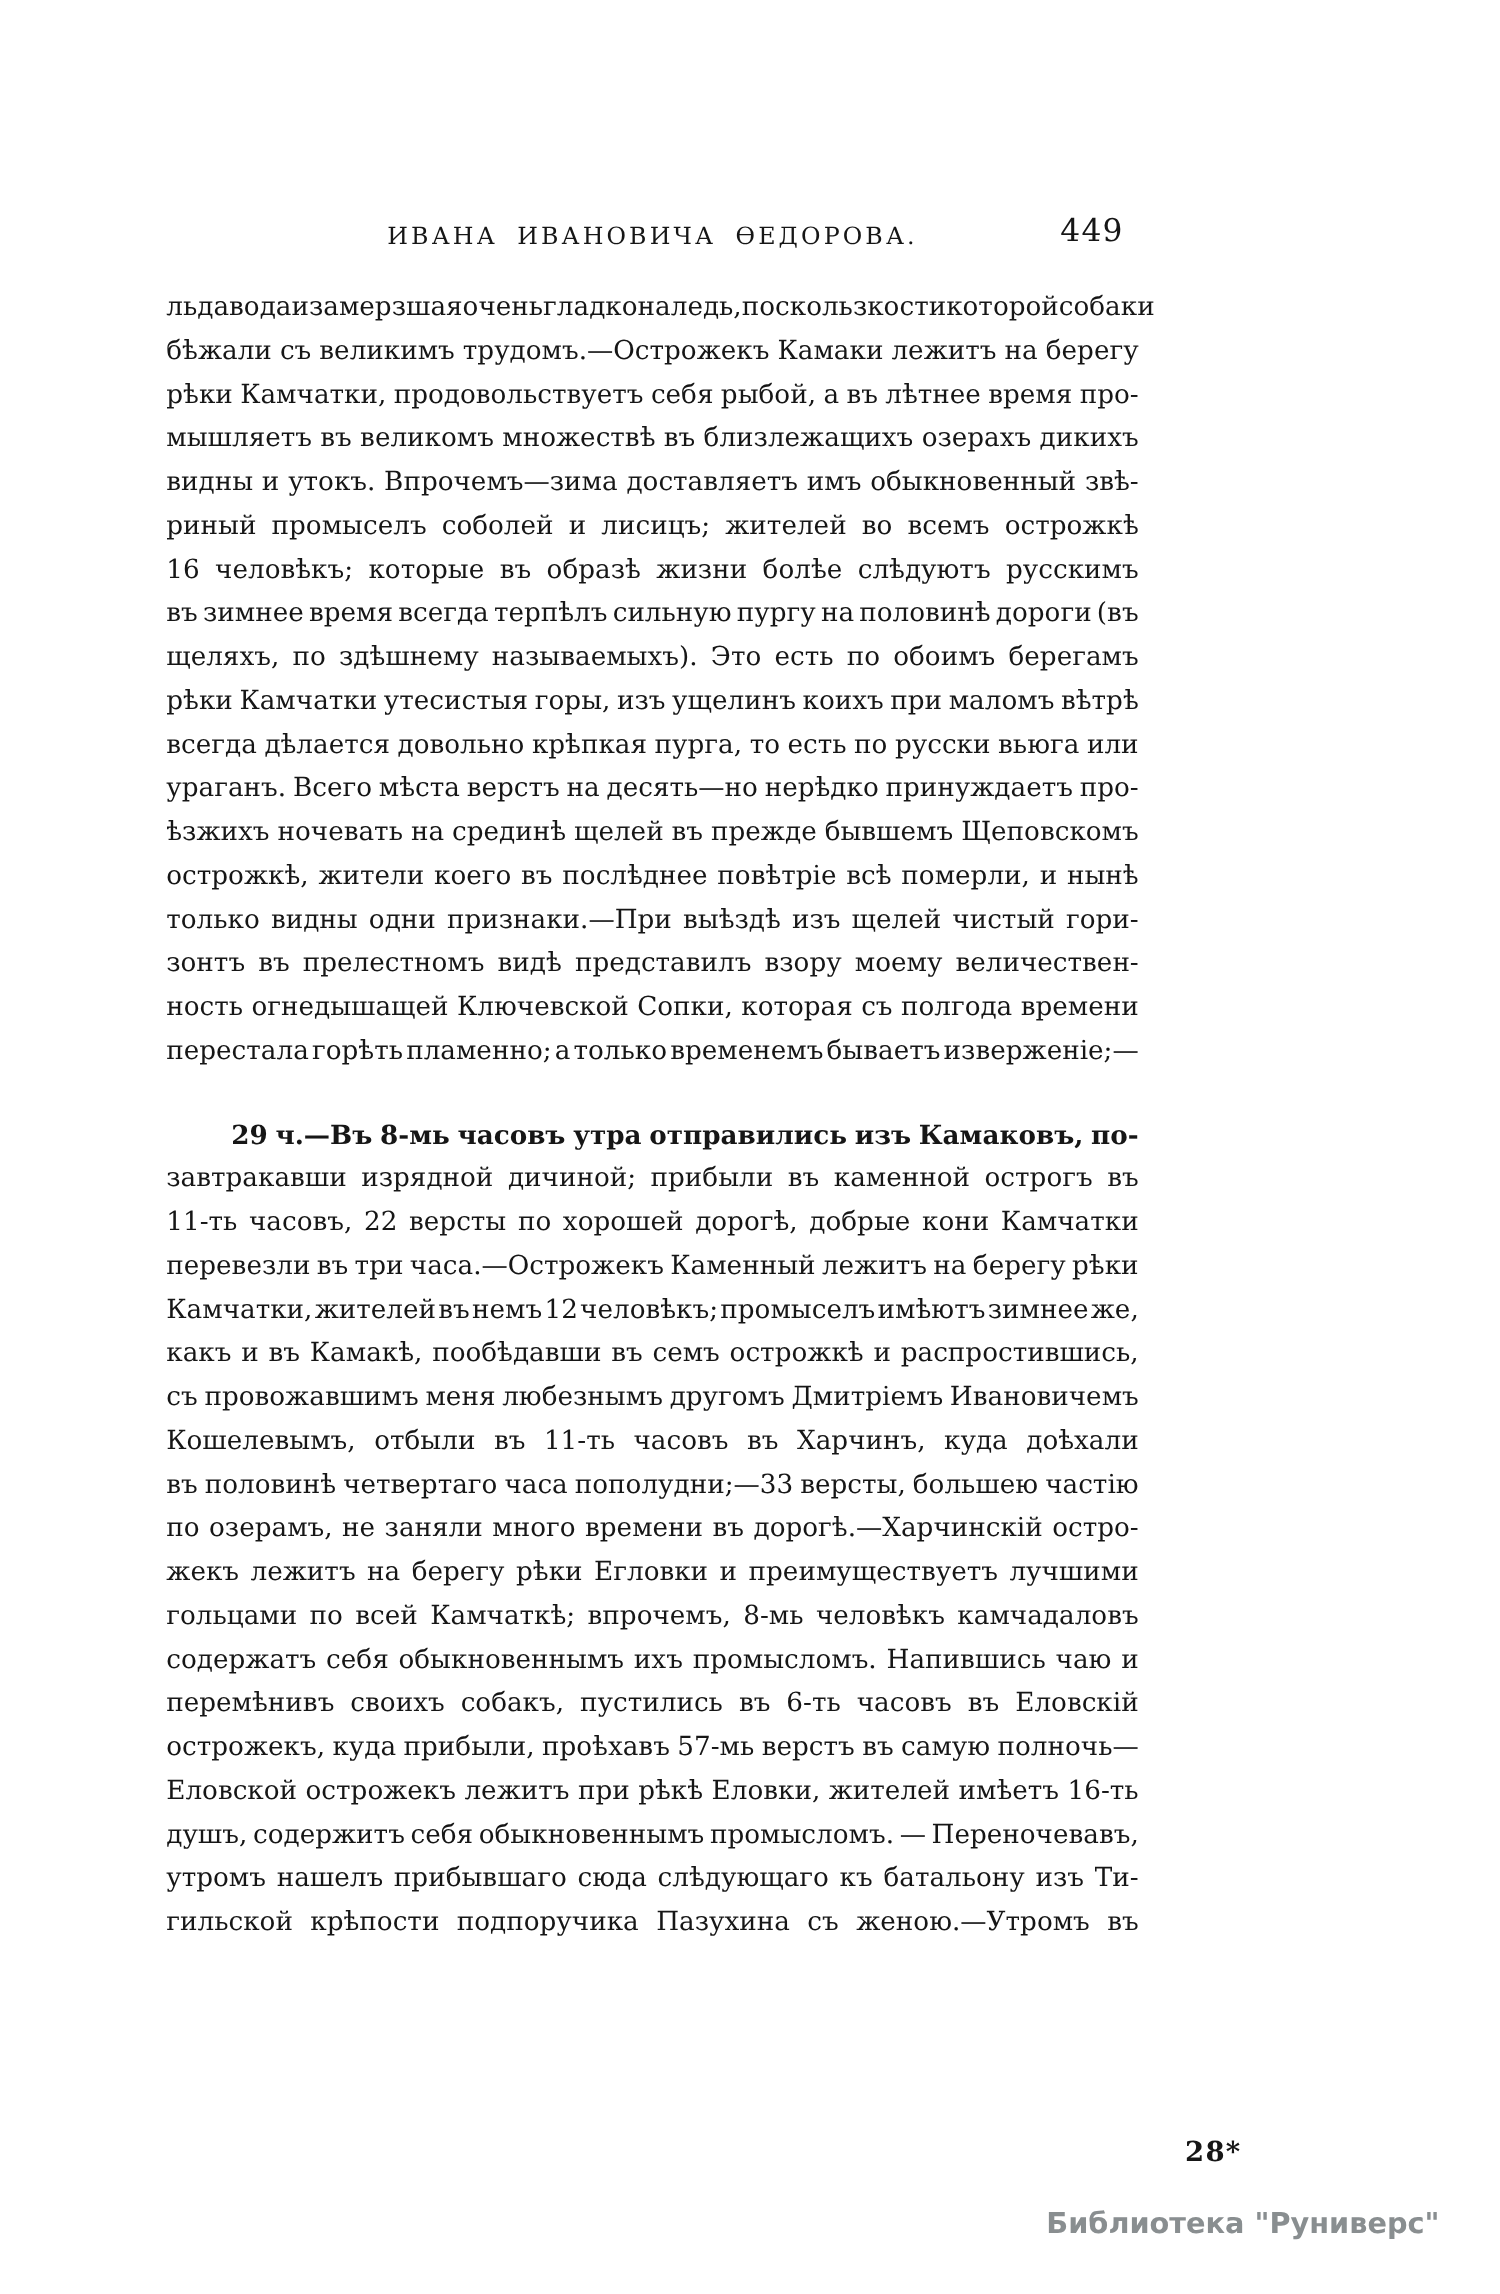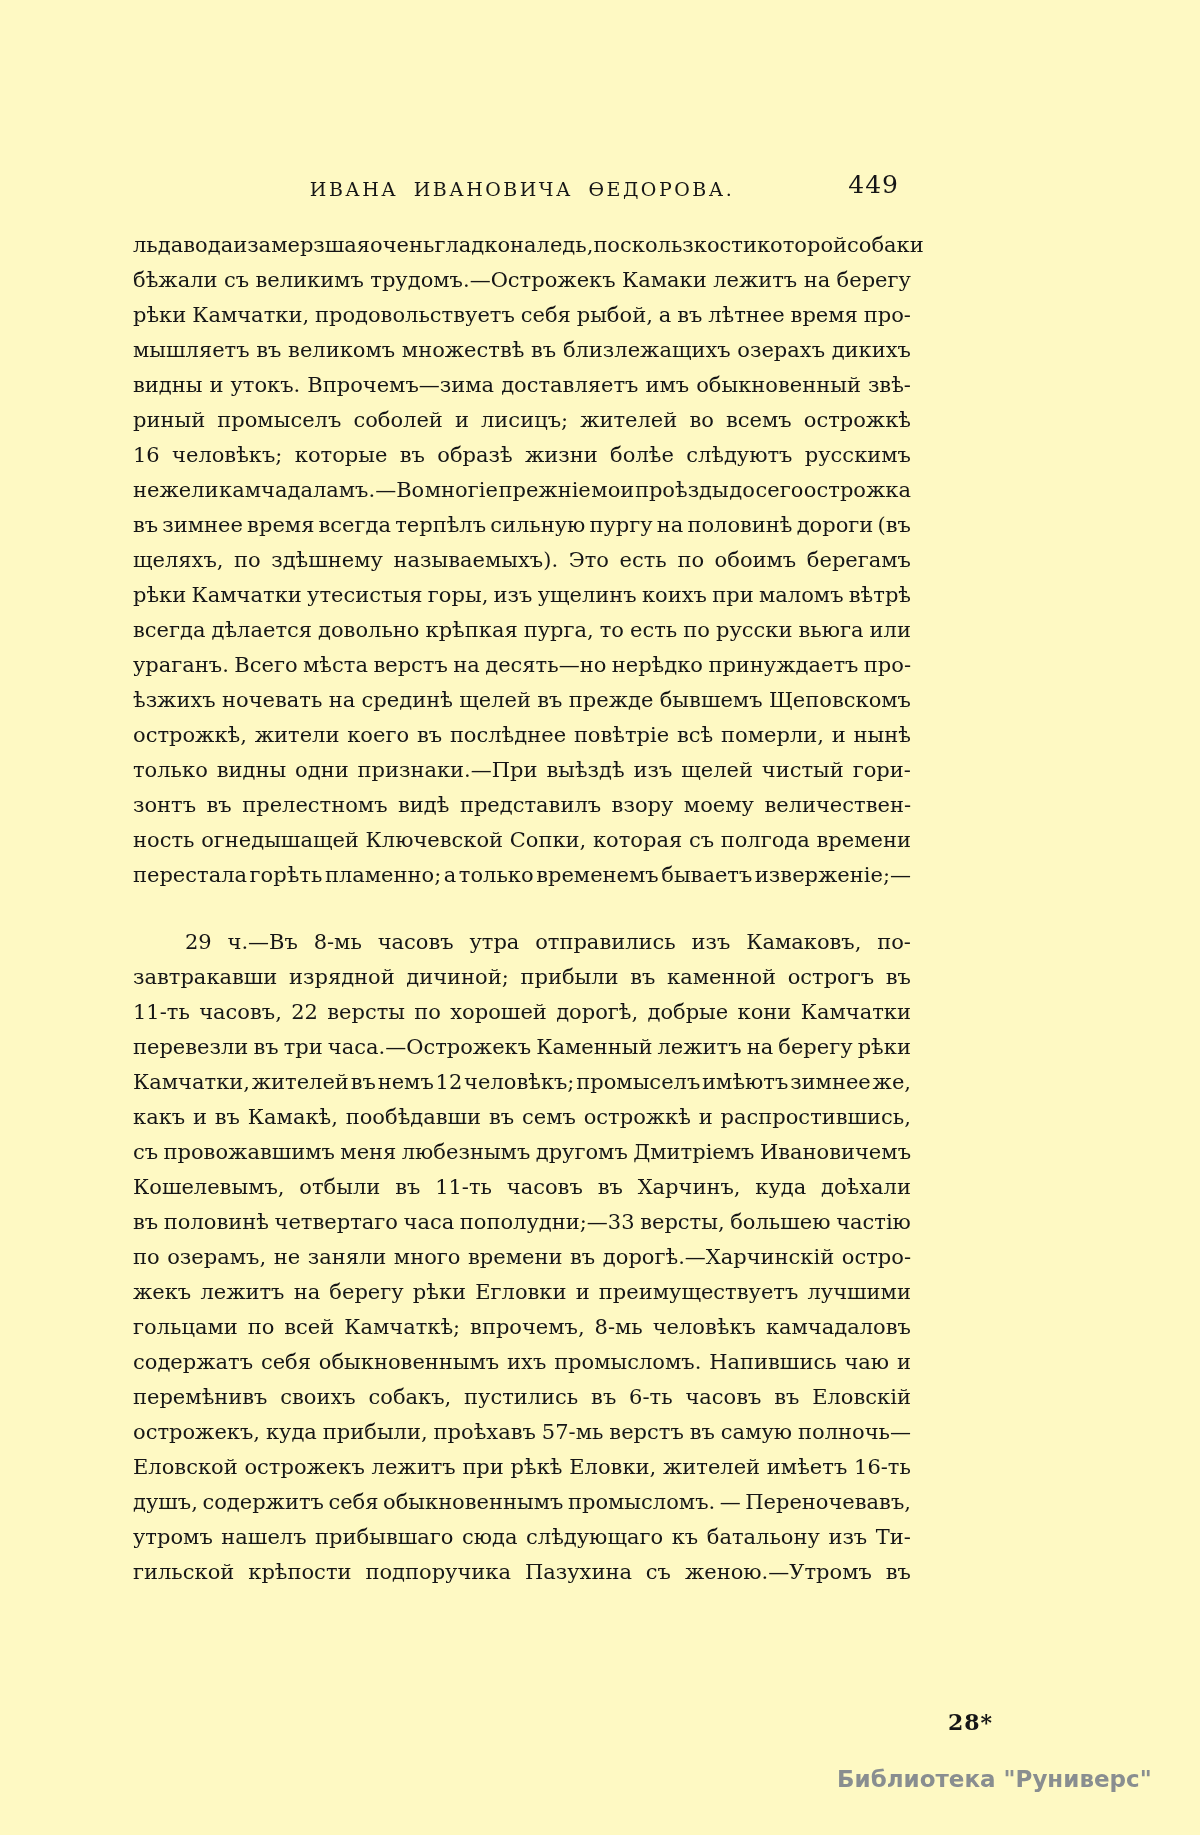--- a/index.html
+++ b/index.html
@@ -1,21 +1,21 @@
 <!DOCTYPE html>
 <html><head>
 <meta charset="utf-8">
 <style>
   html, body { margin: 0; padding: 0; background: #e8e8e6; }
   .page {
     position: relative;
     width: 1200px;
     height: 1835px;
     margin: 0 auto;
-    background: #fef9c3;
+    background: #ffffff;
     overflow: hidden;
     font-family: "DejaVu Serif", "Liberation Serif", serif;
     color: #161616;
   }
   .header {
     position: absolute;
     left: 133px;
     top: 176px;
     width: 778px;
     height: 28px;
@@ -51,21 +51,21 @@
     display: flex;
     justify-content: space-between;
     height: 35px;
     white-space: nowrap;
     align-items: flex-end;
   }
   .line.plain {
     display: block;
     white-space: normal;
   }
-  .line.indent { padding-left: 52px; }
+  .line.indent { padding-left: 52px; font-weight: bold; }
   .signature-mark {
     position: absolute;
     left: 948px;
     top: 1661px;
     font-size: 22px;
     font-weight: bold;
     letter-spacing: 1px;
     margin-top: 48px;
   }
   .watermark {
@@ -161,31 +161,20 @@
           <span>человѣкъ;</span>
           <span>которые</span>
           <span>въ</span>
           <span>образѣ</span>
           <span>жизни</span>
           <span>болѣе</span>
           <span>слѣдуютъ</span>
           <span>русскимъ</span>
         </div>
         <div class="line">
-          <span>нежели</span>
-          <span>камчадаламъ.—Во</span>
-          <span>многіе</span>
-          <span>прежніе</span>
-          <span>мои</span>
-          <span>проѣзды</span>
-          <span>до</span>
-          <span>сего</span>
-          <span>острожка</span>
-        </div>
-        <div class="line">
           <span>въ</span>
           <span>зимнее</span>
           <span>время</span>
           <span>всегда</span>
           <span>терпѣлъ</span>
           <span>сильную</span>
           <span>пургу</span>
           <span>на</span>
           <span>половинѣ</span>
           <span>дороги</span>

